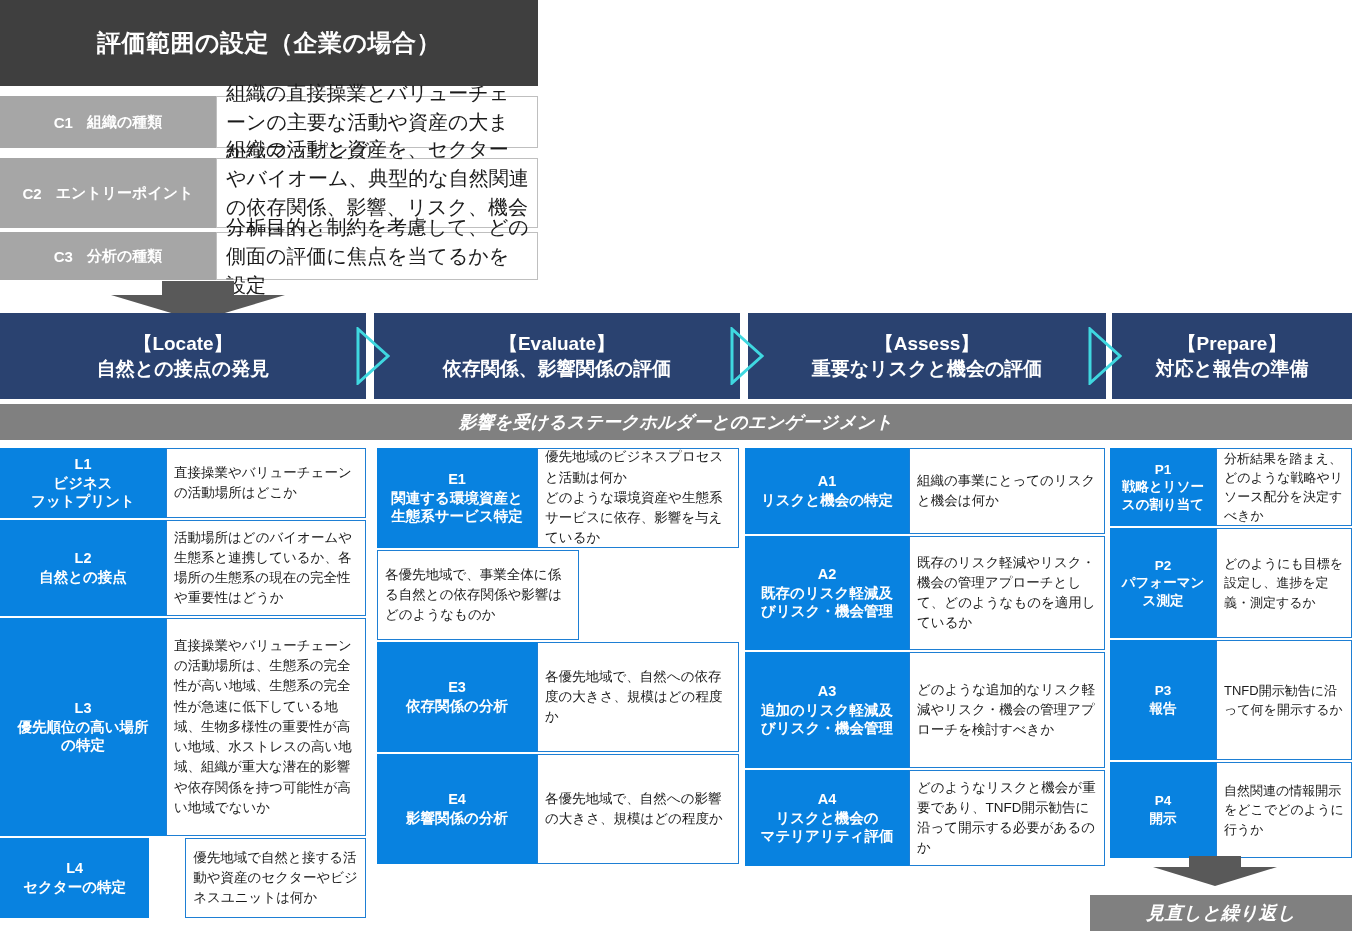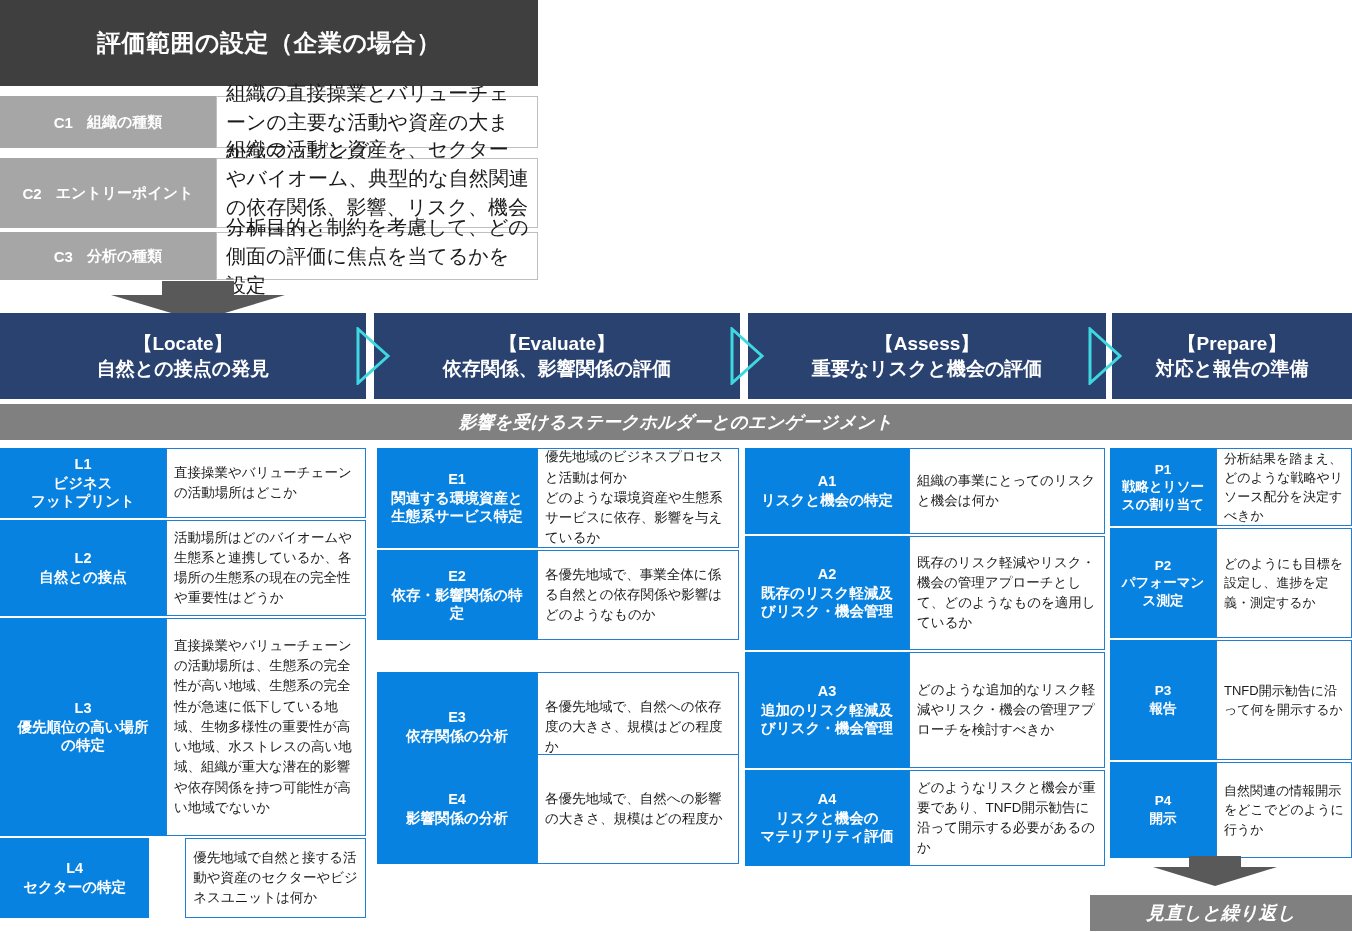--- a/index.html
+++ b/index.html
@@ -218,30 +218,23 @@
           <div>
             <div>E1</div>
             <div style="white-space: pre-line;">関連する環境資産と
 生態系サービス特定</div>
           </div>
         </div>
         <div class="step-desc" style="width: 202px;">優先地域のビジネスプロセスと活動は何か
 どのような環境資産や生態系サービスに依存、影響を与えているか</div>
       </div>
       <div class="step" style="top: 102px; height: 90px; width: 362px;">
-        <div class="step-label" style="width: 160px; background: rgb(8, 130, 224);">
-          <div>
-            <div>E2</div>
-            <div style="white-space: pre-line;">依存・影響関係の特
-定</div>
-          </div>
-        </div>
         <div class="step-desc" style="width: 202px;">各優先地域で、事業全体に係る自然との依存関係や影響はどのようなものか</div>
       </div>
-      <div class="step" style="top: 194px; height: 110px; width: 362px; margin-top: 30px;">
+      <div class="step" style="top: 194px; height: 110px; width: 362px;">
         <div class="step-label" style="width: 160px; background: rgb(8, 130, 224);">
           <div>
             <div>E3</div>
             <div style="white-space: pre-line;">依存関係の分析</div>
           </div>
         </div>
         <div class="step-desc" style="width: 202px;">各優先地域で、自然への依存度の大きさ、規模はどの程度か</div>
       </div>
       <div class="step" style="top: 306px; height: 110px; width: 362px;">
         <div class="step-label" style="width: 160px; background: rgb(8, 130, 224);">

